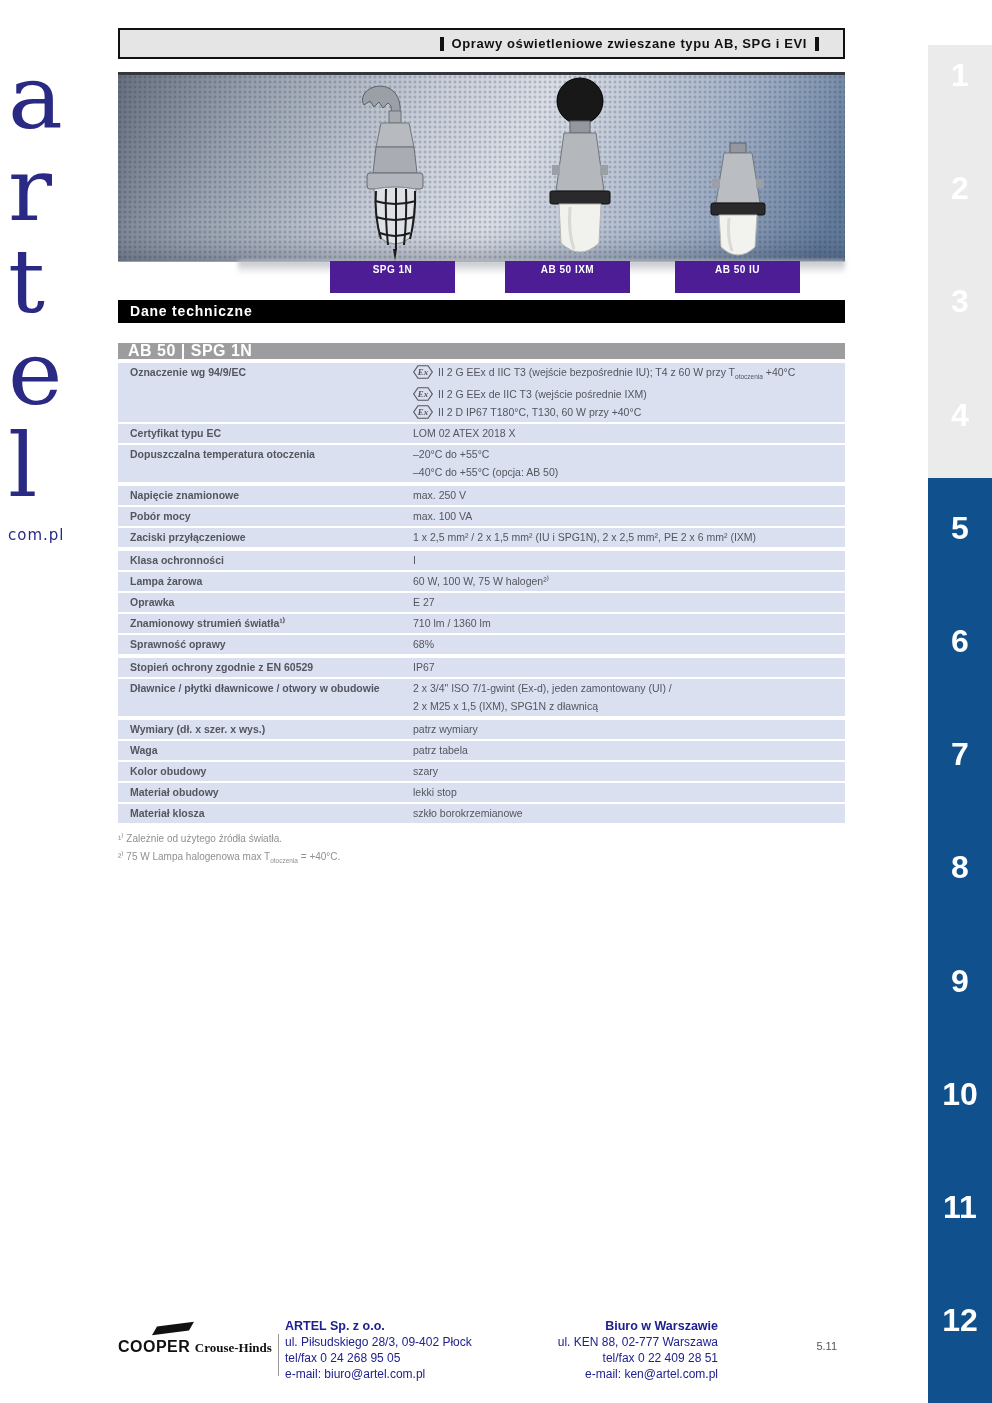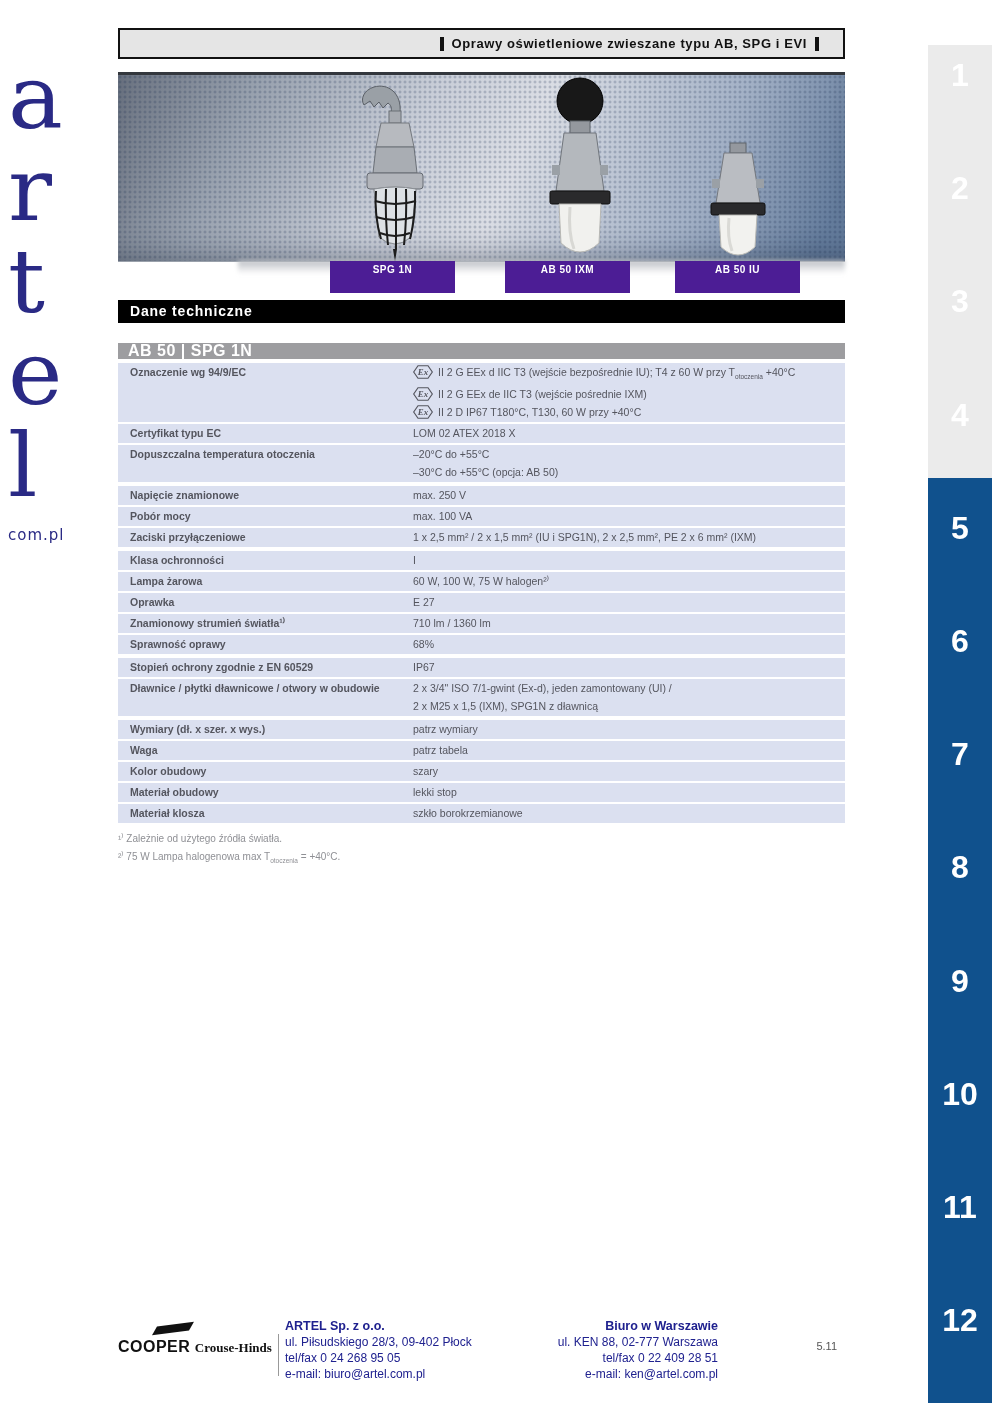--- a/index.html
+++ b/index.html
@@ -194,21 +194,21 @@
           <div class="trow">
             <div class="tlabel">Certyfikat typu EC</div>
             <div class="tvalue">
               <div class="vline"><span>LOM 02 ATEX 2018 X</span></div>
             </div>
           </div>
           <div class="trow">
             <div class="tlabel">Dopuszczalna temperatura otoczenia</div>
             <div class="tvalue">
               <div class="vline"><span>–20°C do +55°C</span></div>
-              <div class="vline"><span>–30°C do +55°C (opcja: AB 50)</span></div>
+              <div class="vline"><span>–40°C do +55°C (opcja: AB 50)</span></div>
             </div>
           </div>
         </div>
         <div class="trow-group">
           <div class="trow">
             <div class="tlabel">Napięcie znamionowe</div>
             <div class="tvalue">
               <div class="vline"><span>max. 250 V</span></div>
             </div>
           </div>

